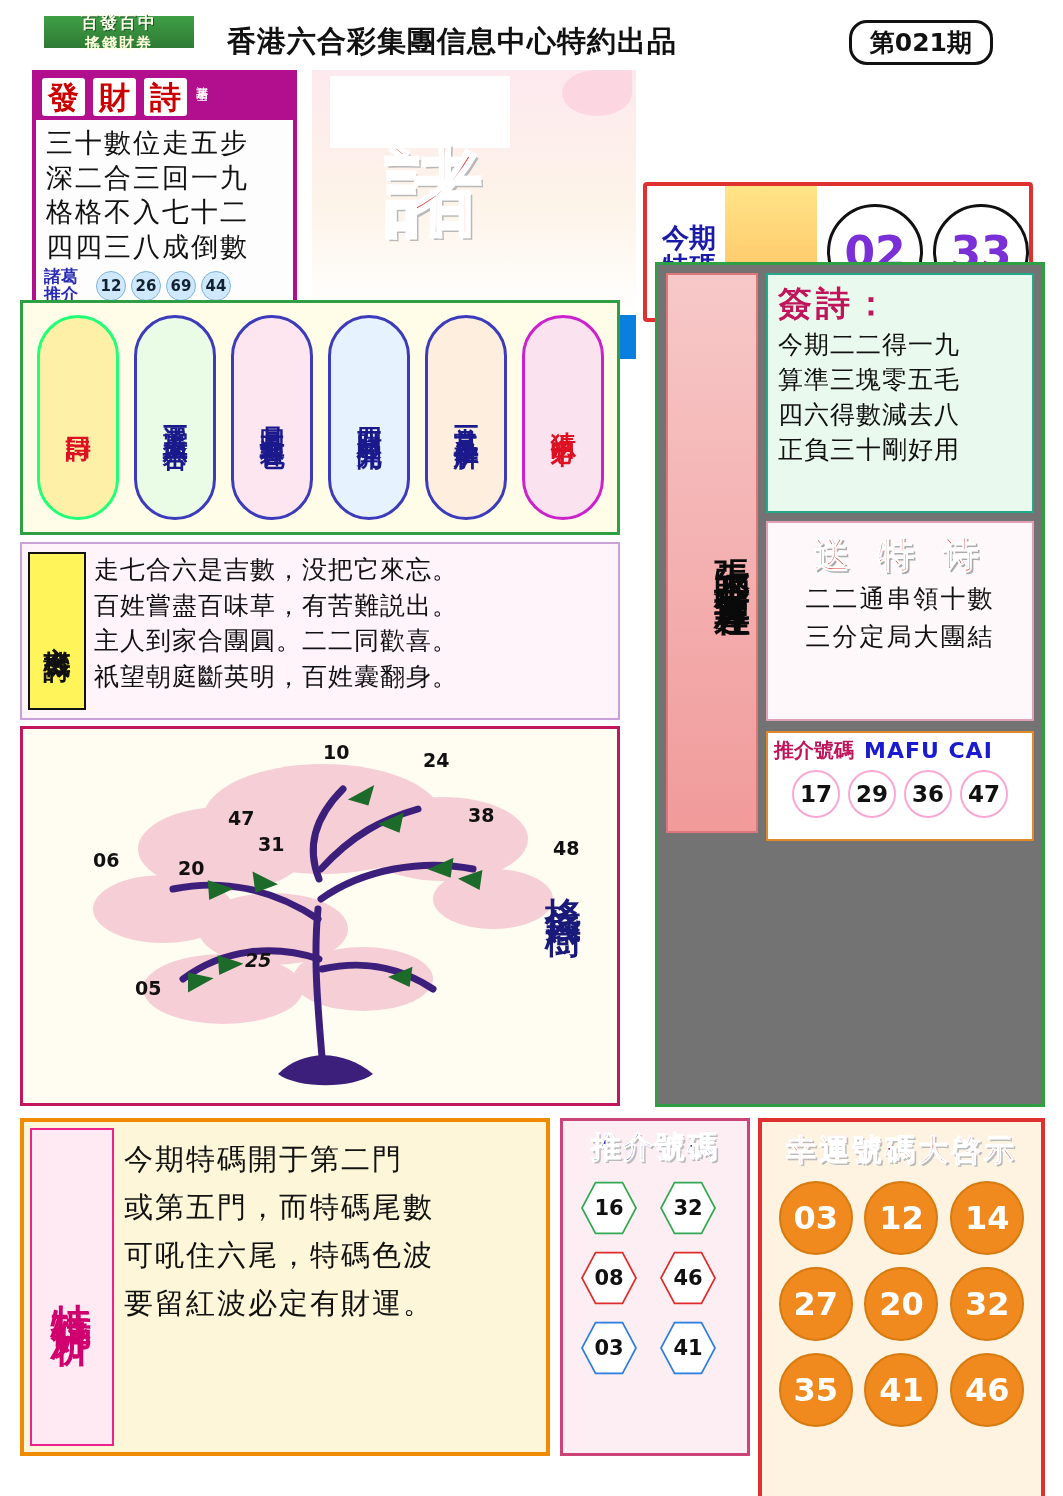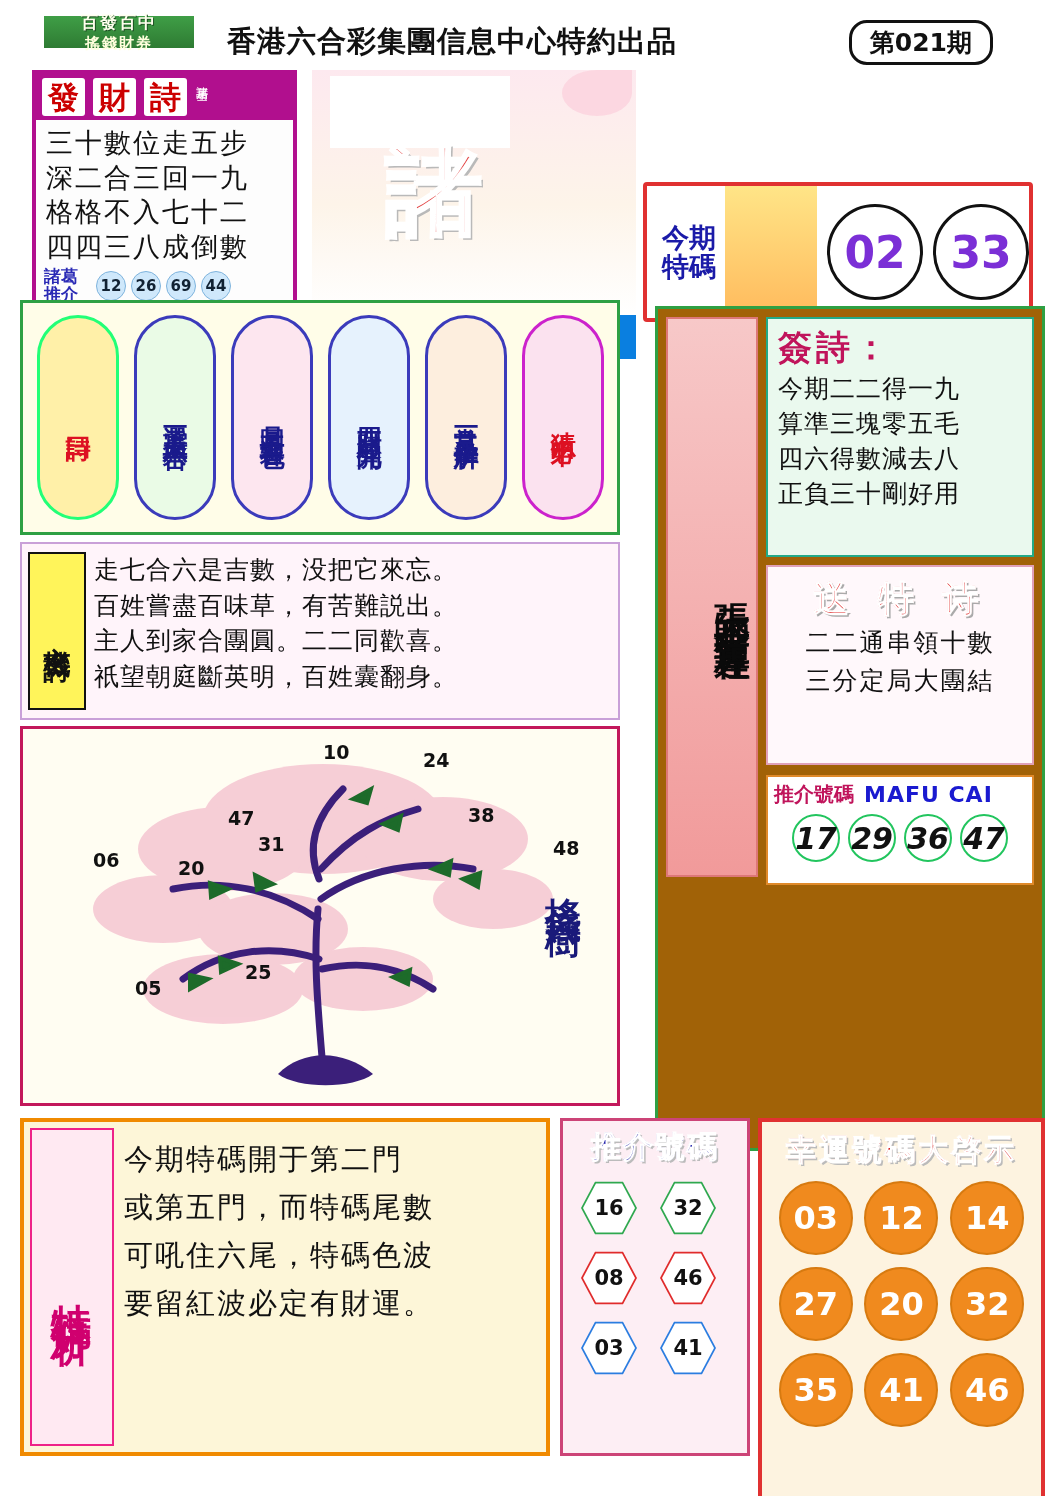--- a/index.html
+++ b/index.html
@@ -180,21 +180,21 @@
   }
   .tree-caption {
     position:absolute; right:30px; top:140px;
     writing-mode:vertical-rl; text-orientation:upright;
     font-size:36px; font-weight:bold; color:#1a1a7a; letter-spacing:12px;
   }
 
   
   .zhang-box {
     position:absolute; right:18px; top:262px; width:390px; height:845px;
-    border:3px solid #2ea043; background:#a16207;margin-top:44px;
+    border:3px solid #2ea043; background:#737373;
   }
   .zhang-title {
     position:absolute; left:8px; top:8px; width:92px; height:560px;
     background:linear-gradient(#f7c8c8,#f19a9a);
     border:2px solid #d77;
     display:flex; align-items:flex-start; justify-content:center;
     writing-mode:vertical-rl; text-orientation:upright;
     font-size:36px; font-weight:bold; color:#0a0a0a; letter-spacing:5px;
     padding-top:6px;
   }
@@ -225,23 +225,23 @@
     position:absolute; left:108px; top:466px; right:8px; height:110px;
     border:2px solid #e08a2a; background:#fff;
     padding:4px 6px;
   }
   .rec-head { display:flex; align-items:center; gap:10px; }
   .rec-head .cn { font-size:20px; font-weight:bold; color:#c0145b; }
   .rec-head .en { font-size:22px; font-weight:bold; color:#1a1ad0; letter-spacing:1px; }
   .rec-balls { display:flex; gap:8px; margin-top:6px; justify-content:center; }
   .ball-ring {
     width:48px; height:48px; border-radius:50%;
-    border:2px solid #22c55e; background:#fff;
-    display:flex; align-items:center; justify-content:center;
-    font-size:30px; font-weight:bold; color:#111;font-style:italic;
+    border:2px solid #f9a8d4; background:#fff;
+    display:flex; align-items:center; justify-content:center;
+    font-size:23px; font-weight:bold; color:#111;
   }
 
   
   .bottom { position:absolute; left:20px; top:1118px; right:18px; height:340px; }
 
   .analysis {
     position:absolute; left:0; top:0; width:530px; height:338px;
     border:4px solid #f08a00; background:#fdf6d8;
     display:flex;
   }
@@ -417,21 +417,21 @@
       <path d="M255 345 C280 320 320 320 350 345 C330 360 275 360 255 345z" fill="#3b1f7a"></path>
     </svg>
     <div class="tree-num" style="left:300px;top:12px;">10</div>
     <div class="tree-num" style="left:400px;top:20px;">24</div>
     <div class="tree-num" style="left:205px;top:78px;">47</div>
     <div class="tree-num" style="left:445px;top:75px;">38</div>
     <div class="tree-num" style="left:235px;top:104px;">31</div>
     <div class="tree-num" style="left:530px;top:108px;">48</div>
     <div class="tree-num" style="left:70px;top:120px;">06</div>
     <div class="tree-num" style="left:155px;top:128px;">20</div>
-    <div class="tree-num" style="left:222px;top:232px;">25</div>
+    <div class="tree-num" style="left:222px;top:220px;font-style:italic;">25</div>
     <div class="tree-num" style="left:112px;top:248px;">05</div>
     <div class="tree-caption">搖錢樹</div>
   </div>
 
   <div class="zhang-box">
     <div class="zhang-title">張天師十二生肖算運程</div>
 
     <div class="sign-box">
       <div class="sign-title">簽詩：</div>
       <div class="ln">今期二二得一九</div>

